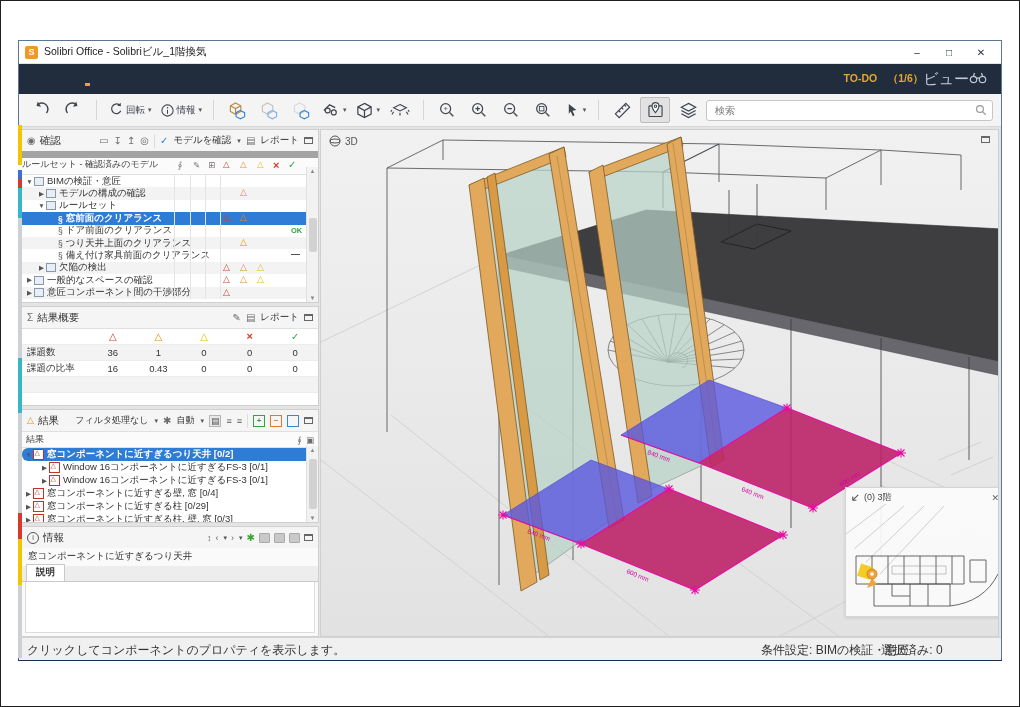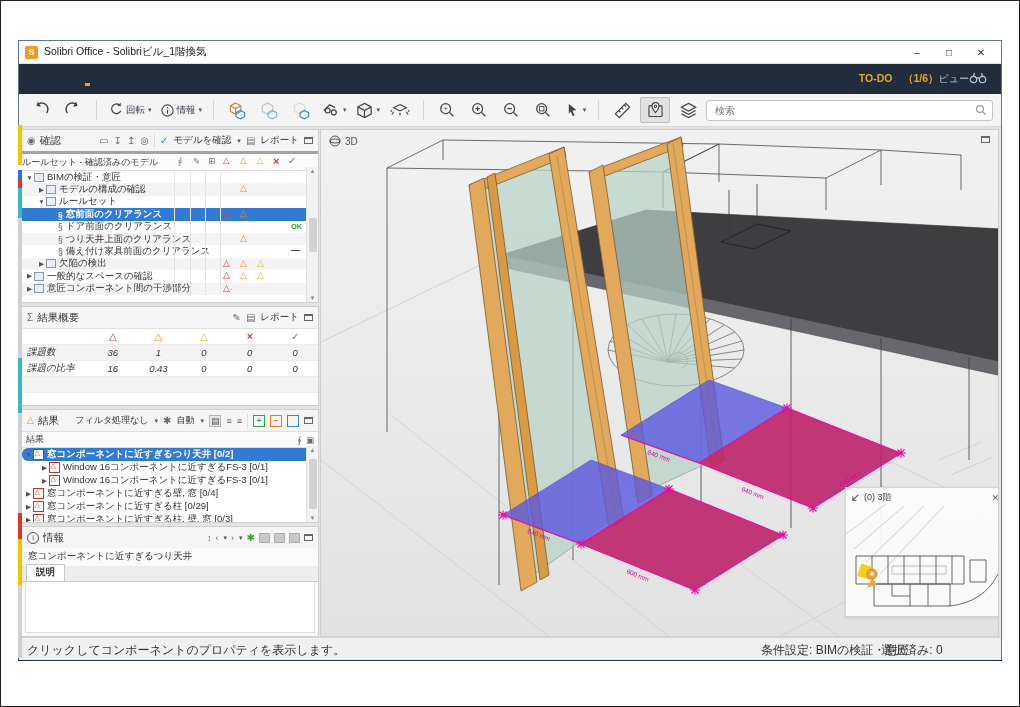--- a/index.html
+++ b/index.html
@@ -14,21 +14,21 @@
   .win-controls{margin-left:auto;display:flex;gap:4px;}
   .win-btn{width:28px;height:18px;display:flex;align-items:center;justify-content:center;font-size:10px;color:#24324a;cursor:default;}
 
   
   .menubar{height:30px;background:#212d3d;display:flex;align-items:center;padding:0 14px;gap:26px;}
   .menu-item{font-size:10.5px;color:#c3cad4;letter-spacing:.3px;position:relative;cursor:default;}
   .menu-item.active{color:#e2a82e;font-weight:bold;}
   .menu-item.active::after{content:"";position:absolute;left:45%;bottom:-7px;width:5px;height:3px;background:#e2a82e;}
   .menu-right{margin-left:auto;display:flex;align-items:center;gap:0;}
   .todo-label{color:#e2a82e;font-size:10.5px;font-weight:bold;}
-  .view-label{color:#c3cad4;font-size:10px;}
+  .view-label{color:#c3cad4;font-size:15px;}
 
   
   .toolbar{height:32px;background:#f4f4f4;border-bottom:1px solid #d8d8d8;display:flex;align-items:center;padding:0 8px;gap:4px;}
   .tbtn{height:24px;min-width:24px;display:flex;align-items:center;justify-content:center;gap:2px;border-radius:2px;padding:0 2px;}
   .tbtn.sel{background:#e2e2e2;border:1px solid #bdbdbd;}
   .tbtn svg{display:block;}
   .tlabel{font-size:9.5px;color:#3c4350;}
   .ddc{font-size:7px;color:#555;margin-left:1px;}
   .tsep{width:1px;height:20px;background:#d5d5d5;margin:0 5px;}
   .searchwrap{margin-left:auto;position:relative;}
@@ -53,21 +53,21 @@
   .st-tri-red::before{content:"△";color:#d23b2e;}
   .st-tri-orange::before{content:"△";color:#ef8a1e;}
   .st-tri-yellow::before{content:"△";color:#e0bd1c;}
   .st-x::before{content:"×";color:#d23b2e;font-size:11px;}
   .st-check::before{content:"✓";color:#2fa24a;font-size:10px;}
   .st-ok::before{content:"OK";color:#2fa24a;font-size:7.5px;letter-spacing:0;}
   .st-dash::before{content:"—";color:#444;}
 
   
   .panel-check{height:174px;}
-  .tree-colhead{height:16px;display:flex;align-items:center;border-top:3px solid #a3a3a3;border-bottom:1px solid #e0e0e0;background:#fbfbfb;position:relative;font-size:9px;color:#444;}
+  .tree-colhead{height:16px;display:flex;border-top:7px solid #a3a3a3;border-bottom:1px solid #e0e0e0;background:#fbfbfb;position:relative;font-size:9px;color:#444;}
   .tree-rows{position:relative;background:#fff;height:calc(100% - 37px);}
   .crow{position:relative;height:12.4px;display:flex;align-items:center;font-size:9.5px;color:#333;background:#fff;}
   .crow:nth-child(even){background:#f3f3f3;}
   .crow.selected{background:#2e7cd6;color:#fff;font-weight:bold;}
   .caret{width:9px;font-size:6.5px;color:#555;text-align:center;flex:none;}
   .crow.selected .caret{color:#fff;}
   .lv1 .caret{margin-left:3px;} .lv2 .caret{margin-left:15px;} .lv3 .caret{margin-left:27px;}
   .node-icon{flex:none;margin-right:3px;}
   .ic-folder .node-icon{width:8px;height:7px;border:1px solid #8a97a8;background:#e8eef6;}
   .ic-rule .node-icon::before{content:"§";font-size:8.5px;color:#555;}
@@ -76,21 +76,21 @@
   .colgrid{position:absolute;right:13px;top:0;bottom:0;width:130px;border-left:1px solid #e4e4e4;background:linear-gradient(#e4e4e4,#e4e4e4) 15px 0/1px 100% no-repeat,linear-gradient(#e4e4e4,#e4e4e4) 30px 0/1px 100% no-repeat,linear-gradient(#e4e4e4,#e4e4e4) 45px 0/1px 100% no-repeat;}
   .stats{position:absolute;right:13px;top:1px;width:85px;height:11px;}
   .stats .st{position:absolute;top:0;}
   .head-icons{position:absolute;right:13px;top:2px;width:130px;height:12px;}
   .head-icons span{position:absolute;top:0;font-size:8.5px;color:#777;}
   .vscroll{position:absolute;right:0;top:0;bottom:0;width:12px;background:#f2f2f2;border-left:1px solid #e0e0e0;display:flex;flex-direction:column;align-items:center;justify-content:space-between;font-size:6px;color:#888;padding:1px 0;box-sizing:border-box;}
   .vthumb{width:8px;flex:0 0 34px;background:#d2d2d2;border-radius:2px;}
 
   
   .panel-summary{height:100px;}
-  .sumtable{background:#fff;border-top:1px solid #e0e0e0;font-style:italic;}
+  .sumtable{background:#fff;border-top:1px solid #e0e0e0;}
   .sumrow{display:grid;grid-template-columns:68px repeat(5,1fr);height:15px;align-items:center;font-size:9.5px;color:#333;border-bottom:1px solid #ececec;}
   .sumrow:nth-child(odd){background:#f3f3f3;}
   .sumrow .sl{padding-left:5px;text-align:left;}
   .sumrow .sc{text-align:center;}
   .sumrow.head{background:#fff;}
   .sumrow.head .sc .st{font-size:10px;}
 
   
   .panel-results{height:114px;}
   .res-colhead{height:15px;display:flex;align-items:center;font-size:9px;color:#444;background:#fbfbfb;border-top:1px solid #e0e0e0;border-bottom:1px solid #e0e0e0;padding:0 4px;}

